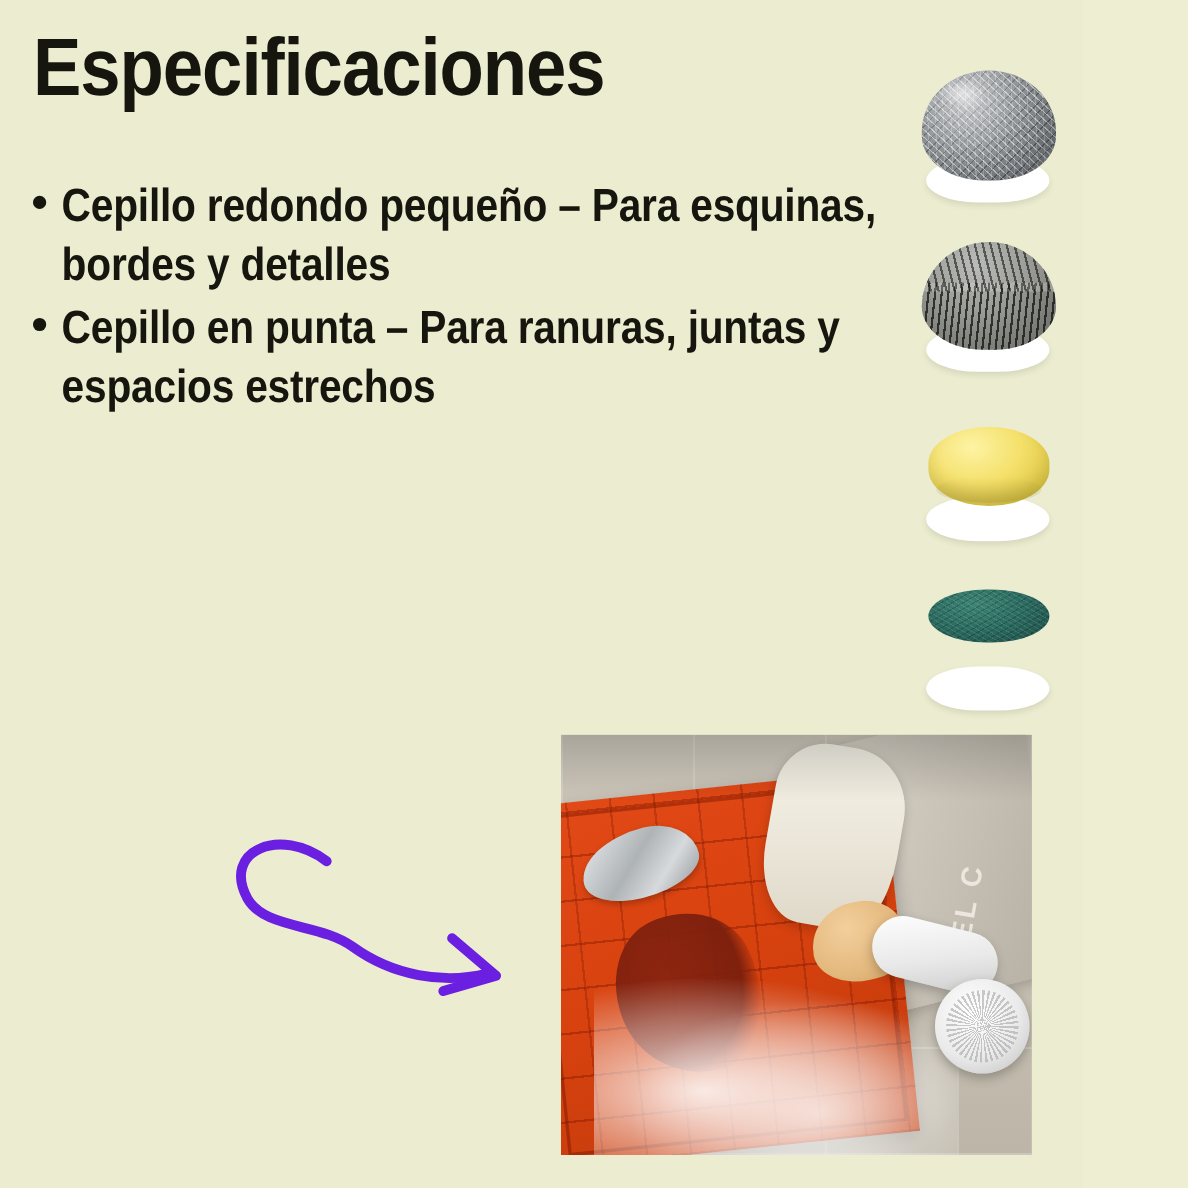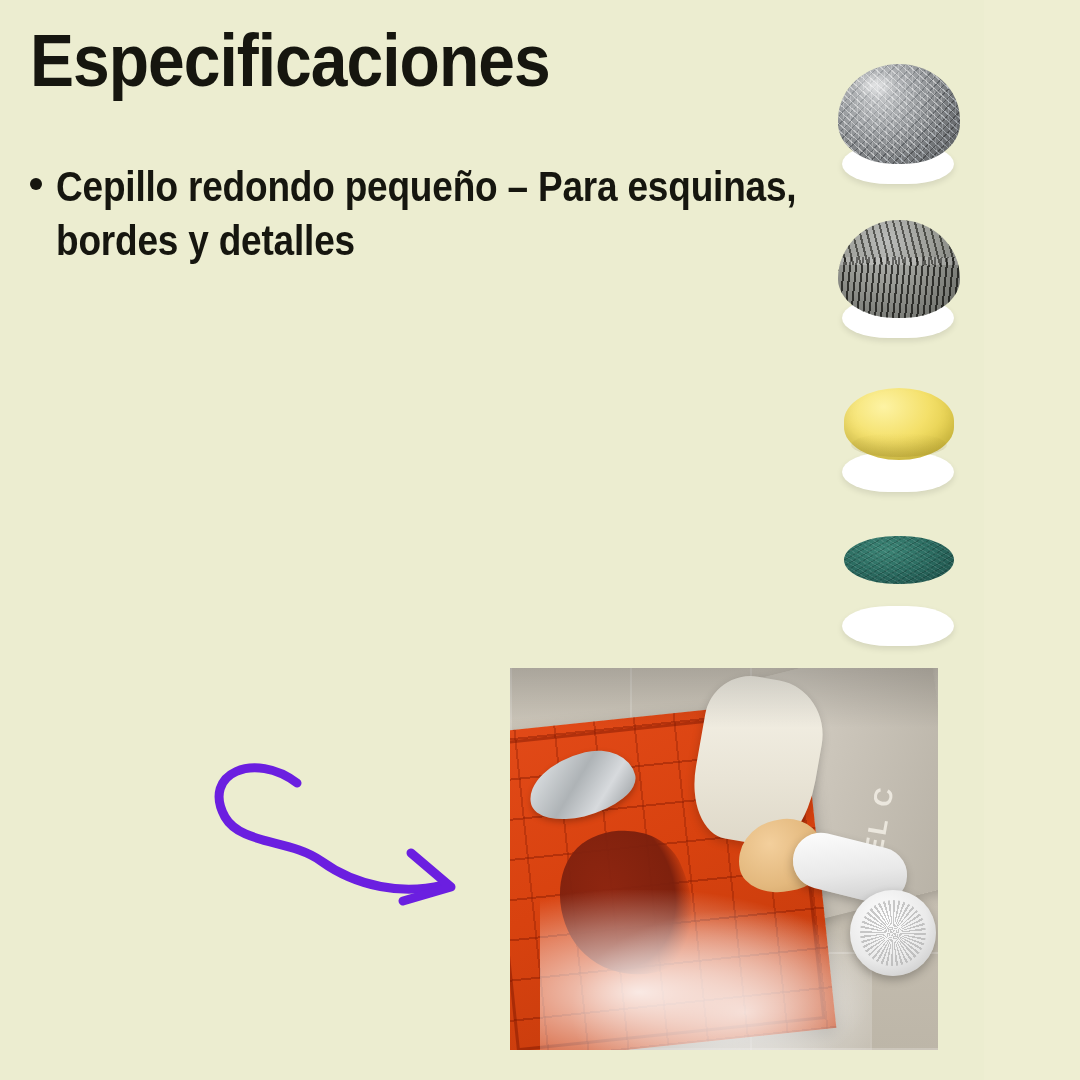--- a/index.html
+++ b/index.html
@@ -395,20 +395,24 @@
 <body>
 
 <div id="page">
 
   <div class="title">Especificaciones</div>
 
   <ul class="spec-list">
     <li class="spec-item">
       <span class="bullet-dot"></span>
       <span class="spec-text">Cepillo redondo pequeño – Para esquinas, bordes y detalles</span>
+    </li>
+    <li class="spec-item">
+      <span class="bullet-dot"></span>
+      <span class="spec-text">Cepillo en punta – Para ranuras, juntas y espacios estrechos</span>
     </li>
   </ul>
 
   <div class="thumbs">
 
     <div class="thumb">
       <div class="base"></div>
       <div class="steel-ball"></div>
     </div>
 

